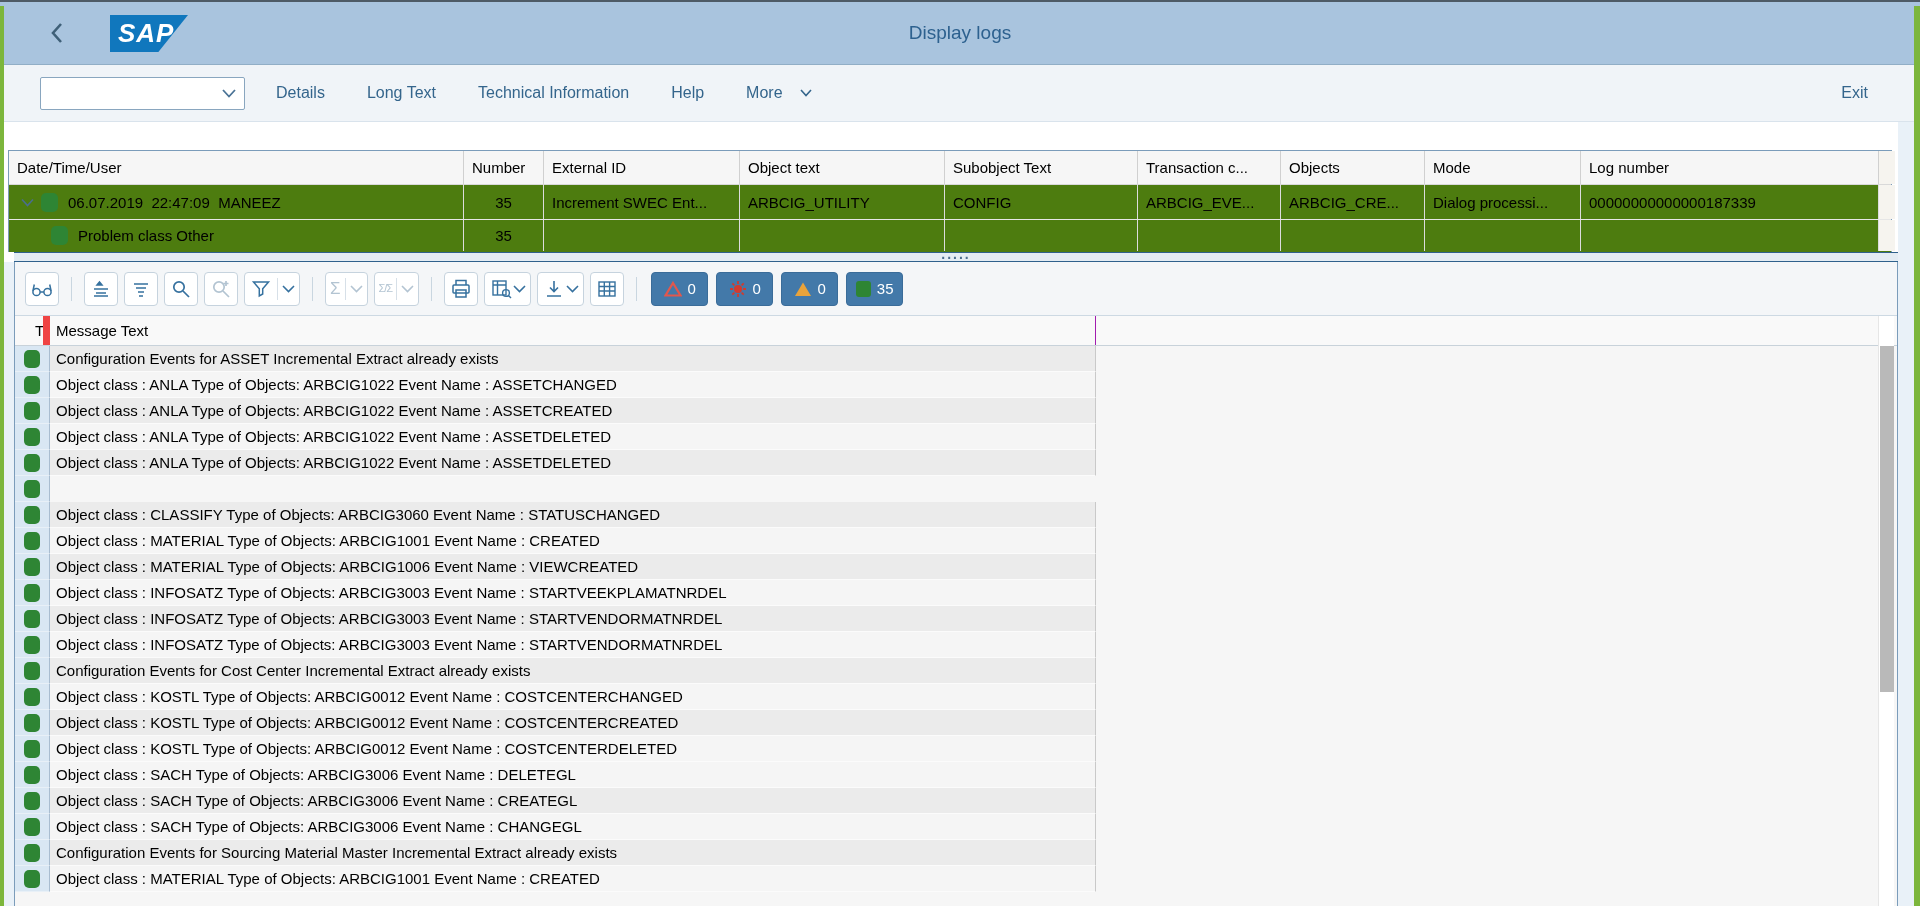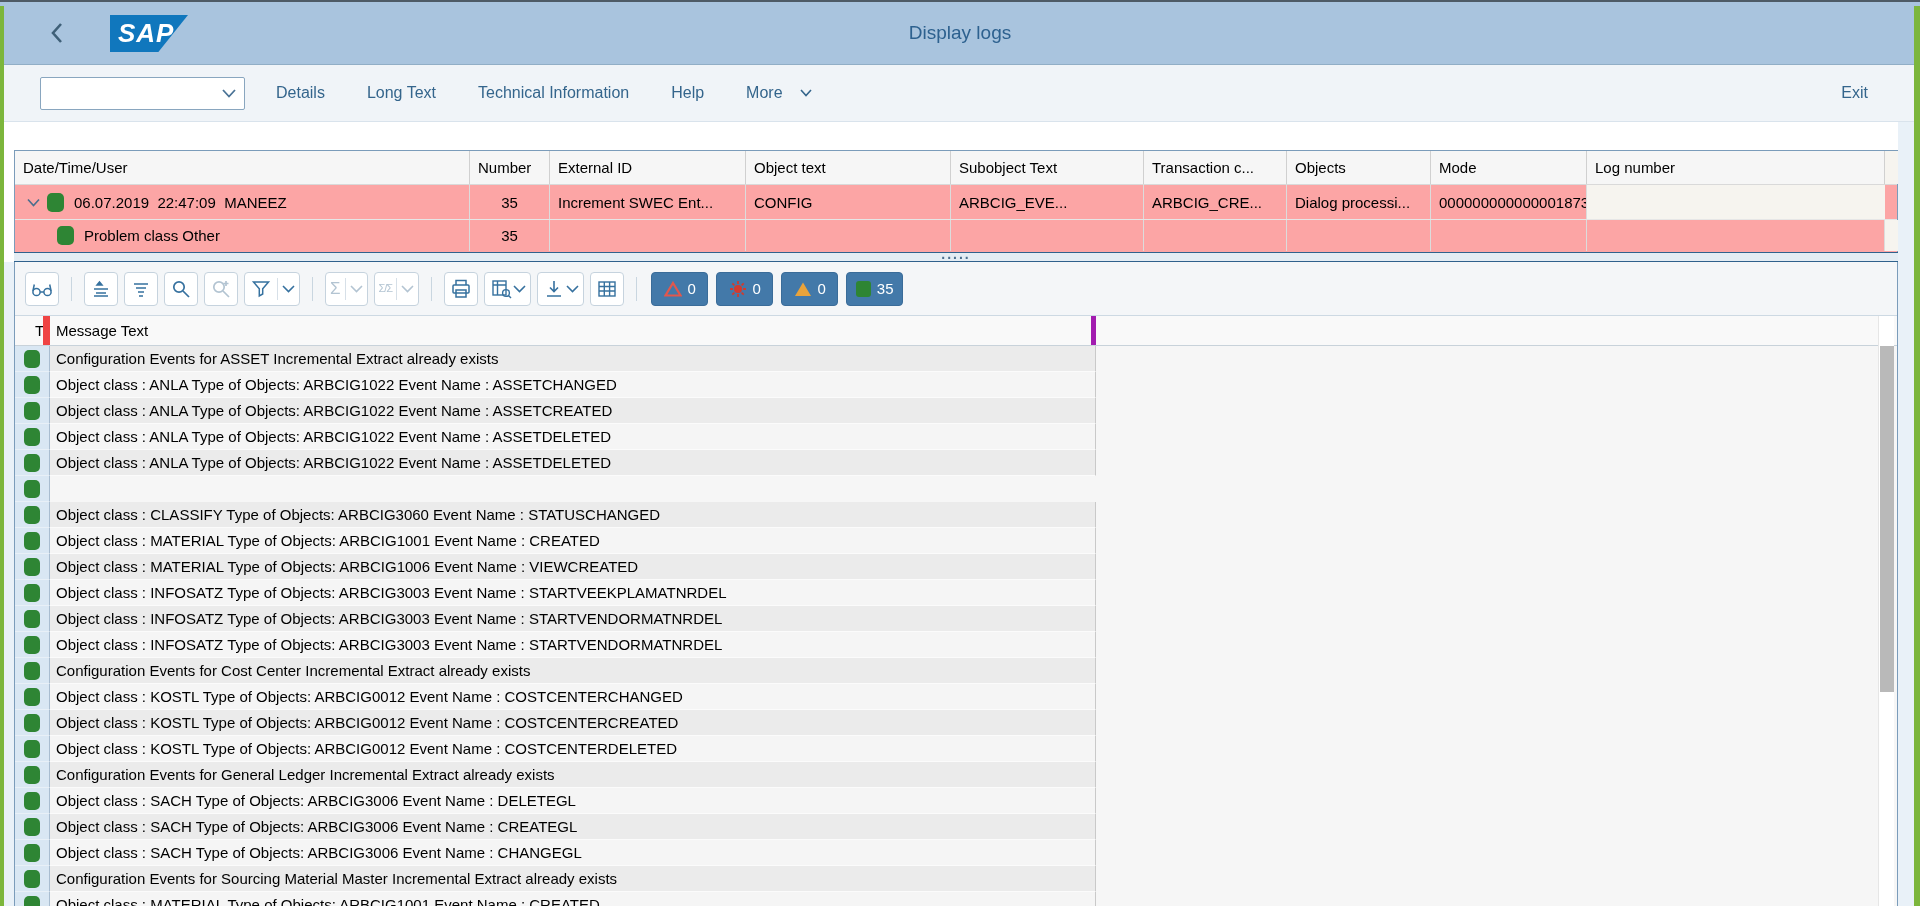--- a/index.html
+++ b/index.html
@@ -26,21 +26,21 @@
   .menubar { position:absolute; left:0; top:64px; width:1920px; height:58px; background:#f0f4f8; border-top:1px solid #91aec6; border-bottom:1px solid #d9e3ec; }
   .combo { position:absolute; left:40px; top:12px; width:205px; height:33px; background:#fff; border:1px solid #89a6bf; border-radius:2px; display:flex; align-items:center; justify-content:flex-end; padding-right:8px; }
   .combo svg { stroke:#4a7396; }
   .menuitems { position:absolute; left:276px; top:0; height:56px; display:flex; align-items:center; gap:42px; }
   .mitem { color:#34658c; font-size:16px; cursor:pointer; white-space:nowrap; }
   .mitem.more { display:flex; align-items:center; gap:17px; }
   .mitem.more svg { stroke:#34658c; }
   .exit { position:absolute; right:52px; top:0; height:56px; display:flex; align-items:center; color:#34658c; font-size:16px; cursor:pointer; }
 
   
-  .logpanel { position:absolute; left:14px; top:150px; width:1884px; height:102px; background:#fca5a5; border:1px solid #7b9cba; border-bottom:none; }
+  .logpanel { position:absolute; left:8px; top:150px; width:1884px; height:102px; background:#4d7c0f; border:1px solid #7b9cba; border-bottom:none; }
   .lrow { display:grid; grid-template-columns:455px 80px 196px 205px 193px 143px 144px 156px 298px 1fr; }
   .lrow > div { border-right:1px solid #dcdcdc; padding:0 8px; display:flex; align-items:center; overflow:hidden; white-space:pre; }
   .lrow > div:last-child { border-right:none; background:#f6f4ef; }
   .lhead { height:34px; background:#f6f6f6; border-bottom:1px solid #d9d9d9; }
   .lhead > div { border-right:1px solid #d0d0d0; }
   .ldata1 { height:35px; border-bottom:1px solid #e6e6e6; }
   .ldata2 { height:31px; }
   .num { justify-content:center; }
   .gsq { width:17px; height:19px; background:#2e8534; border-radius:5px; flex:0 0 auto; }
   .expander { width:20px; height:20px; display:flex; align-items:center; justify-content:center; margin-right:4px; cursor:pointer; flex:0 0 auto; }
@@ -61,21 +61,21 @@
   .bsep { width:1px; height:22px; background:#d7e0e8; margin:0 4px; }
   .tsep { width:1px; height:24px; background:#c9d6e0; margin:0 6px; }
   .sig { font-size:17px; line-height:1; }
   .sig.small { font-size:11px; letter-spacing:-1px; }
   .cbtn { height:34px; min-width:57px; background:#4379a9; border:1px solid #3a6c99; border-radius:4px; display:flex; align-items:center; justify-content:center; gap:6px; color:#fff; font-size:15px; cursor:pointer; padding:0 8px; margin-left:2px; }
   .cbtn .ok { width:15px; height:16px; background:#2e8534; border-radius:3px; }
 
   .mgridhead { position:absolute; left:0; top:54px; width:100%; height:30px; background:#f9f9f9; border-bottom:1px solid #c8d2da; display:grid; grid-template-columns:35px 1046px 1fr; }
   .mgridhead > div { display:flex; align-items:center; overflow:hidden; white-space:nowrap; }
   .mh-type { justify-content:flex-start; padding-left:20px; border-right:7px solid #ef4444; }
-  .mh-text { padding-left:6px; border-right:5px solid #a21caf; }
+  .mh-text { padding-left:6px; border-right:1px solid #a21caf; }
 
   .mrows { position:absolute; left:0; top:84px; width:100%; height:560px; overflow:hidden; }
   .mrow { display:grid; grid-template-columns:35px 1046px 1fr; height:26px; cursor:default; }
   .mtype { background:#d9e7f3; border-right:1px solid #a9bdd0; border-bottom:1px solid #e8f0f7; display:flex; align-items:center; justify-content:center; }
   .mtype .sq { width:16px; height:18px; background:#2e8534; border-radius:5px; }
   .mtext { border-right:1px solid #c9c9c9; border-bottom:1px solid #fbfbfb; display:flex; align-items:center; padding-left:6px; white-space:pre; overflow:hidden; }
   .mrow.odd  .mtext { background:#ebebeb; }
   .mrow.even .mtext { background:#f5f5f5; }
   .mfill { background:#f6f6f6; }
 
@@ -136,20 +136,21 @@
     <div class="lrow ldata1">
       <div>
         <span class="expander"><svg width="13" height="9" viewBox="0 0 13 9" fill="none" stroke-width="1.6">
               <polyline points="1,1.5 6.5,7.5 12,1.5"></polyline>
             </svg></span>
         <span class="gsq"></span><span class="cellgap"></span>
         <span>06.07.2019  22:47:09  MANEEZ</span>
       </div>
       <div class="num">35</div>
       <div>Increment SWEC Ent...</div>
+      <div>ARBCIG_UTILITY</div>
       <div>CONFIG</div>
       <div>ARBCIG_EVE...</div>
       <div>ARBCIG_CRE...</div>
       <div>Dialog processi...</div>
       <div>00000000000000187339</div>
       <div></div>
     </div>
     <div class="lrow ldata2">
       <div>
         <span class="indent"></span>
@@ -403,27 +404,20 @@
           <div class="mtext">Object class : KOSTL Type of Objects: ARBCIG0012 Event Name : COSTCENTERCREATED</div>
           <div class="mfill"></div>
         </div>
       <div class="mrow even">
           <div class="mtype">
             <span class="sq"></span>
           </div>
           <div class="mtext">Object class : KOSTL Type of Objects: ARBCIG0012 Event Name : COSTCENTERDELETED</div>
           <div class="mfill"></div>
         </div>
-      <div class="mrow odd">
-          <div class="mtype">
-            <span class="sq"></span>
-          </div>
-          <div class="mtext">Configuration Events for General Ledger Incremental Extract already exists</div>
-          <div class="mfill"></div>
-        </div>
       <div class="mrow even">
           <div class="mtype">
             <span class="sq"></span>
           </div>
           <div class="mtext">Object class : SACH Type of Objects: ARBCIG3006 Event Name : DELETEGL</div>
           <div class="mfill"></div>
         </div>
       <div class="mrow odd">
           <div class="mtype">
             <span class="sq"></span>

